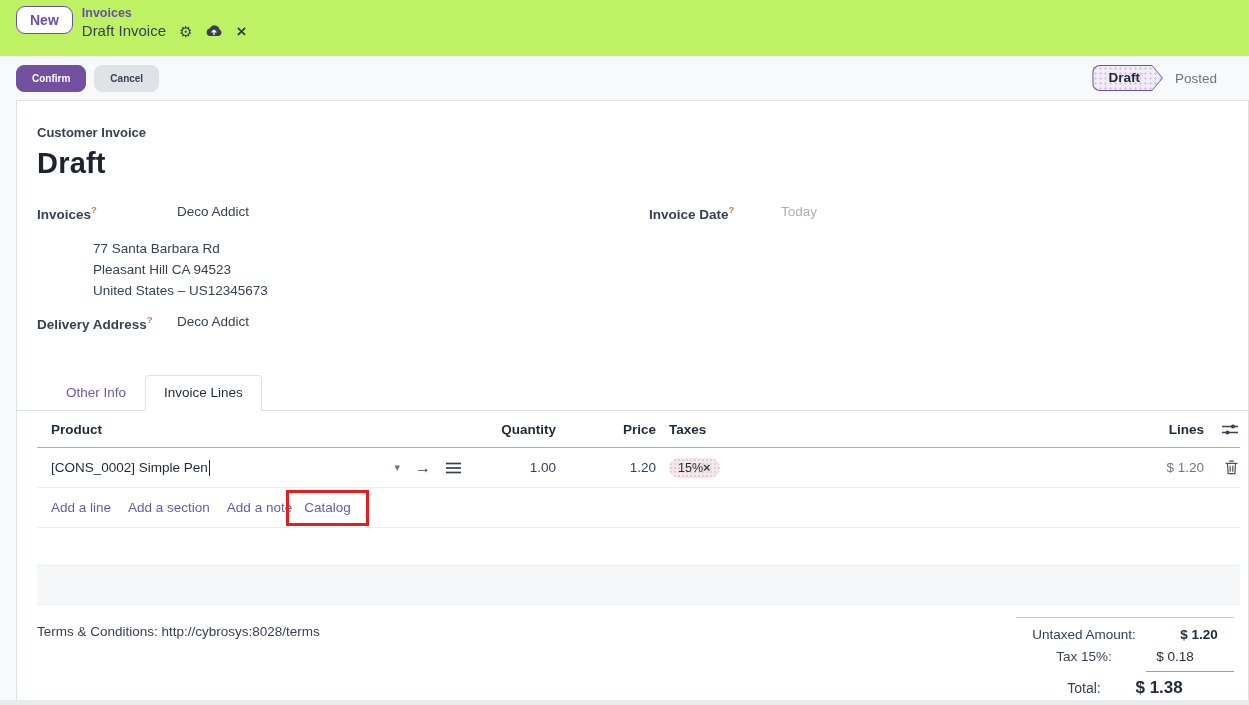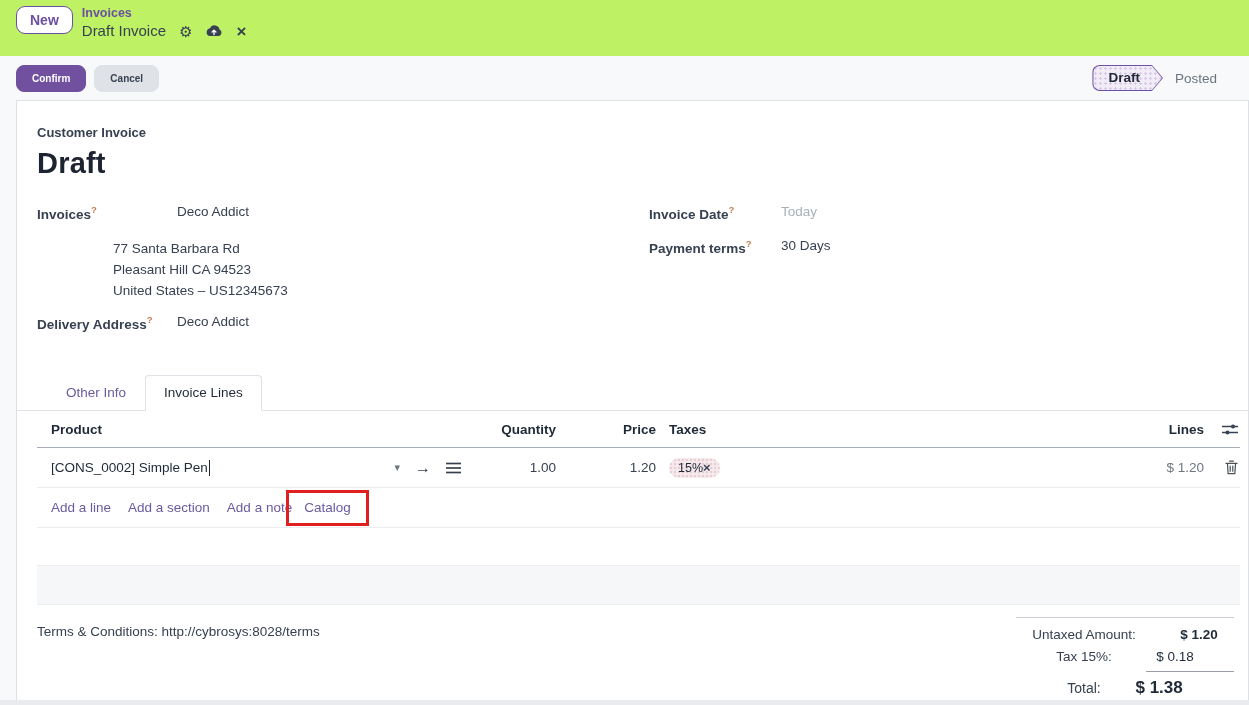--- a/index.html
+++ b/index.html
@@ -51,21 +51,21 @@
   .doc-title { font-size:29px; font-weight:700; color:#1d2330; margin-top:7px; letter-spacing:.2px; }
   
   .fields { display:flex; margin-top:24px; }
   .fcol-left { width:612px; }
   .fcol-right { flex:1; }
   .frow { display:flex; margin-bottom:16px; }
   .flabel { width:140px; font-weight:700; color:#374151; flex:none; }
   .flabel sup { color:#c77b4f; font-size:9.5px; font-weight:700; }
   .fvalue { color:#374151; }
   .fvalue.placeholder { color:#a9b0b8; }
-  .addr { margin-left:76px; line-height:21px; margin-top:4px; margin-bottom:13px; color:#374151; }
+  .addr { margin-left:56px; line-height:21px; margin-top:4px; margin-bottom:13px; color:#374151; }
   .frow.right .flabel { width:132px; }
   
   .tabs { display:flex; margin-top:27px; border-bottom:1px solid #dee2e6; padding-left:20px; align-items:flex-end; }
   .tab { padding:9px 18px 10px; font-size:13.5px; cursor:pointer; position:relative; top:1px; }
   .tab.active { background:#fff; border:1px solid #dee2e6; border-bottom:1px solid #fff; border-radius:4px 4px 0 0; color:#1f2937; }
   .tab.inactive { color:#6b5aa0; border:1px solid transparent; margin-left:10px; }
   
   .tbl { padding:0 8px 0 20px; }
   .trow { display:flex; align-items:center; }
   .thead { height:37px; font-weight:700; color:#1f2937; border-bottom:1px solid #a8aeb8; }
@@ -164,24 +164,20 @@
         <div class="frow">
           <div class="flabel"><span>Delivery Address</span><sup>?</sup></div>
           <div class="fvalue">Deco Addict</div>
         </div>
       </div>
       <div class="fcol-right">
         <div class="frow right">
           <div class="flabel"><span>Invoice Date</span><sup>?</sup></div>
           <div class="fvalue placeholder">Today</div>
         </div>
-        <div class="frow right" style="margin-top:6px;">
-          <div class="flabel"><span>Payment terms</span><sup>?</sup></div>
-          <div class="fvalue">30 Days</div>
-        </div>
       </div>
     </div>
   </div>
 
   <div class="tabs">
     <div class="tab inactive">Other Info</div>
     <div class="tab active">Invoice Lines</div>
   </div>
 
   <div class="tbl">

